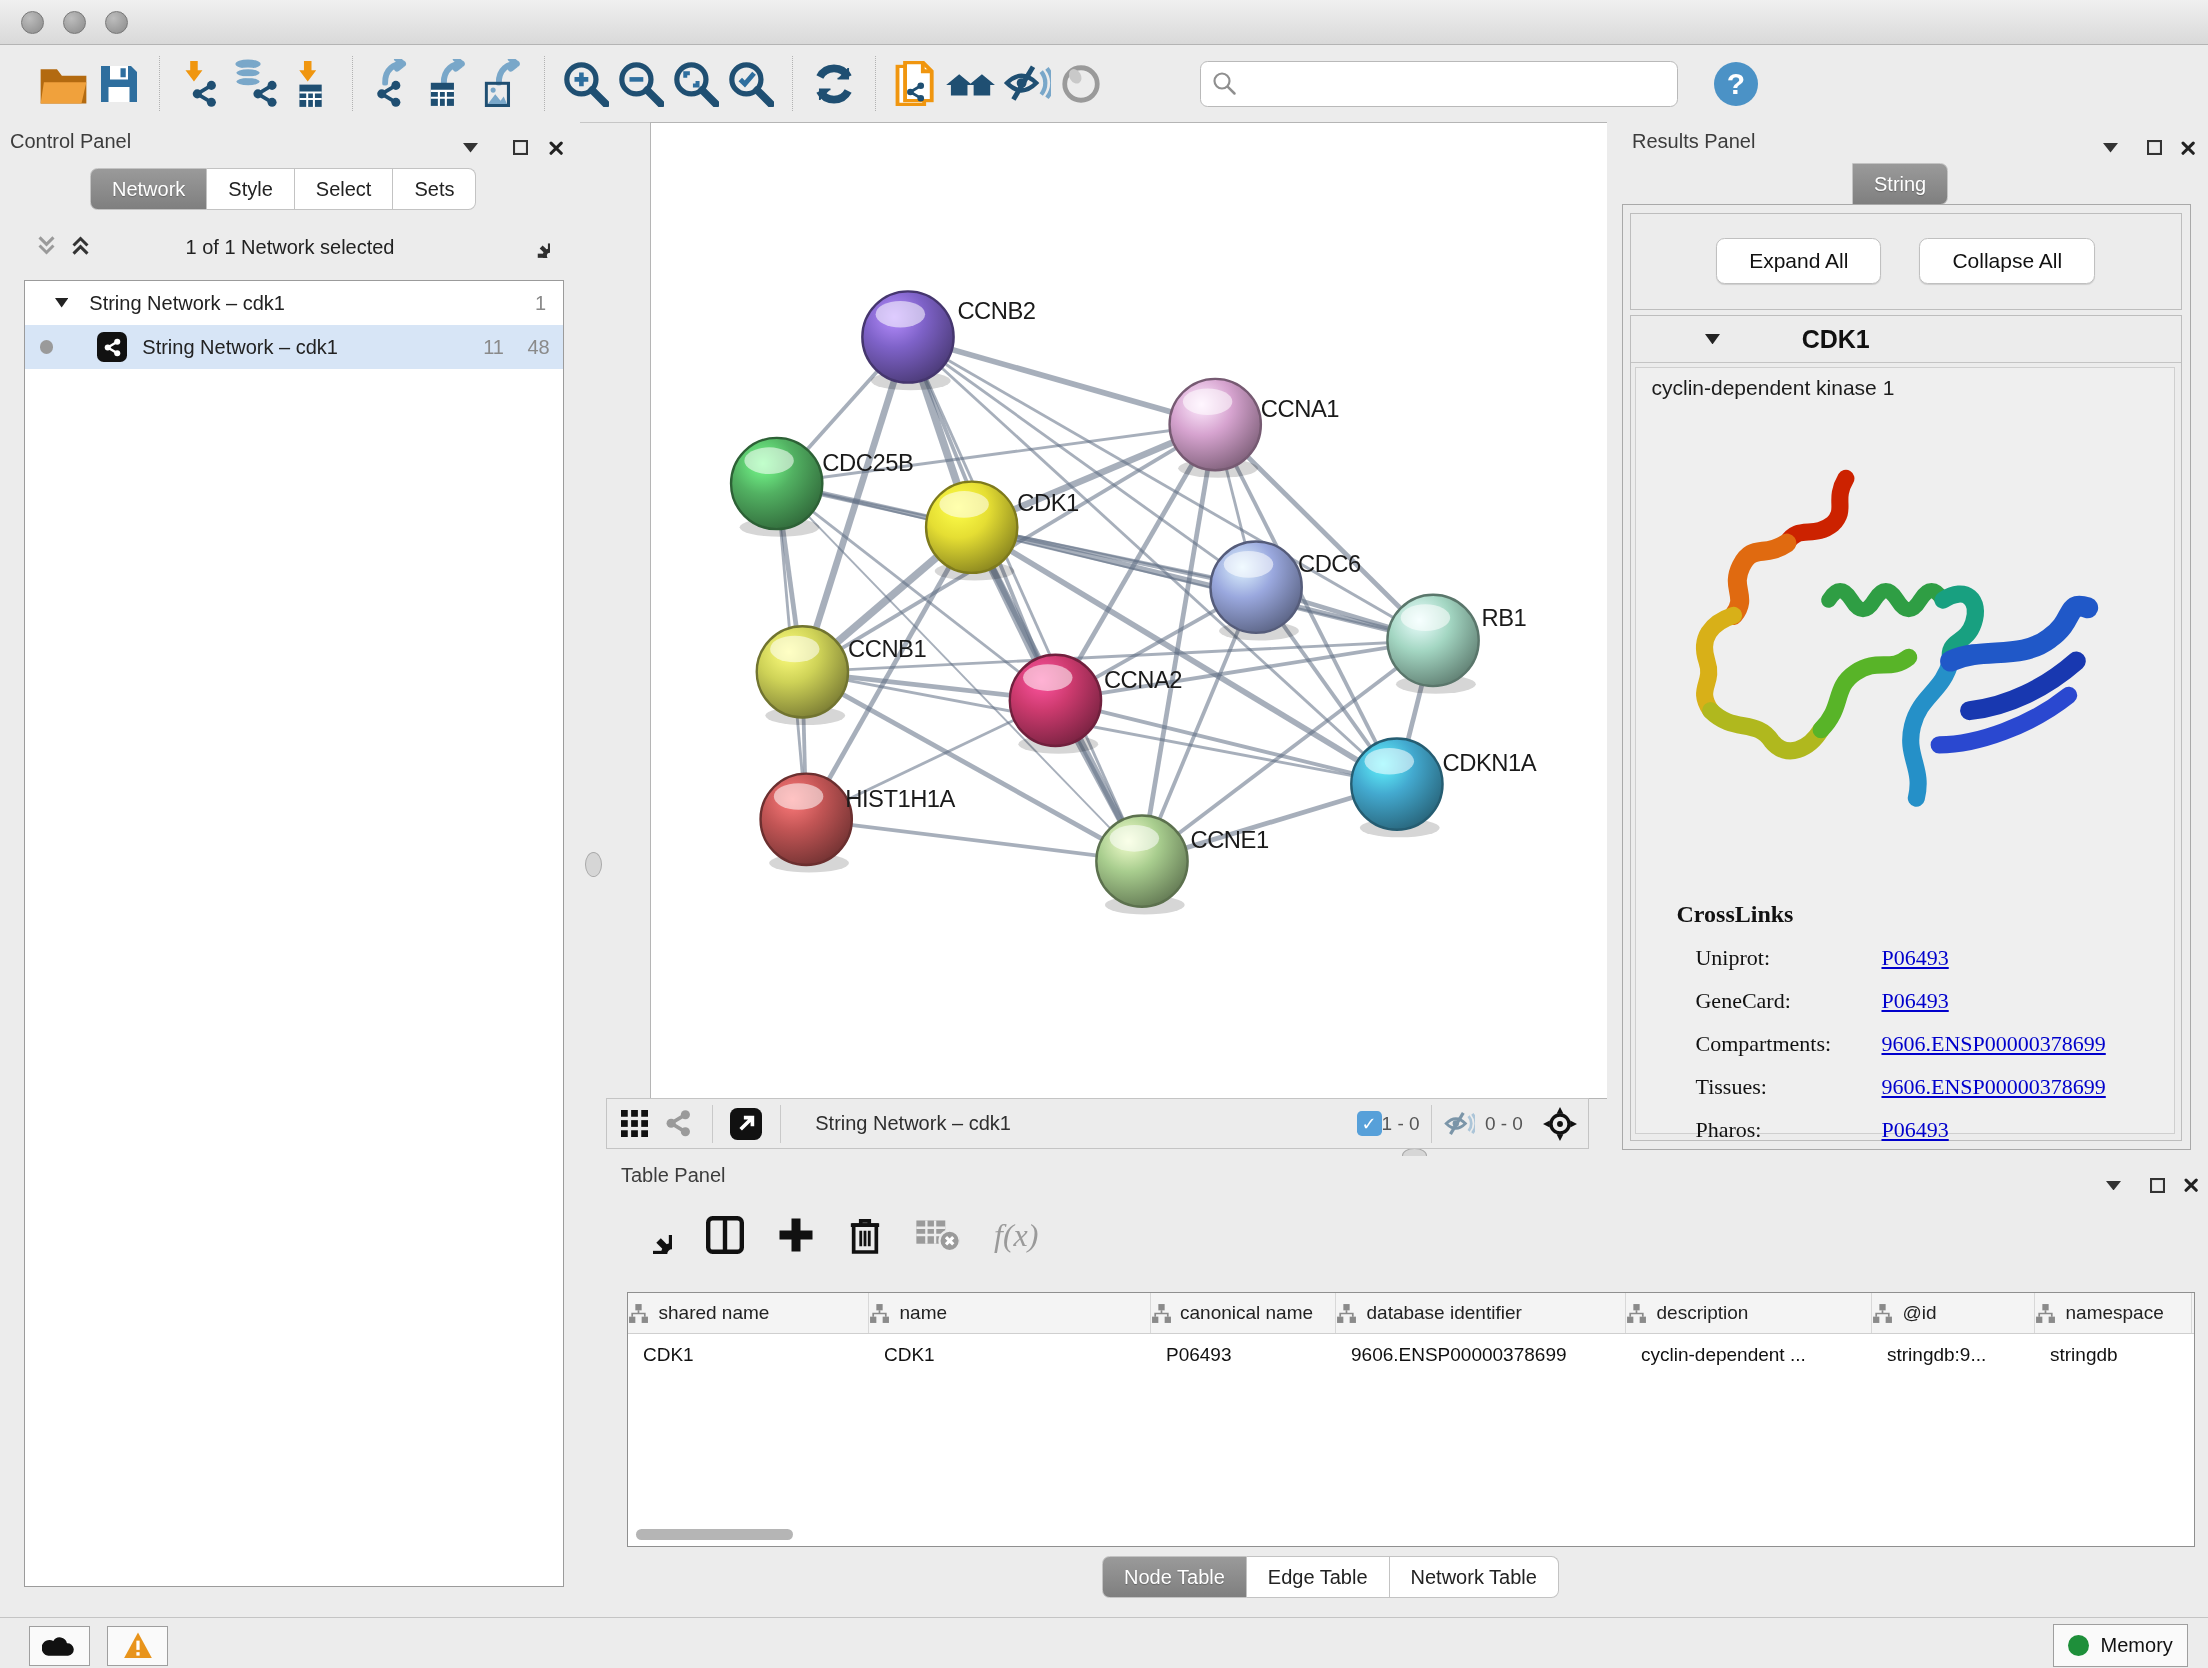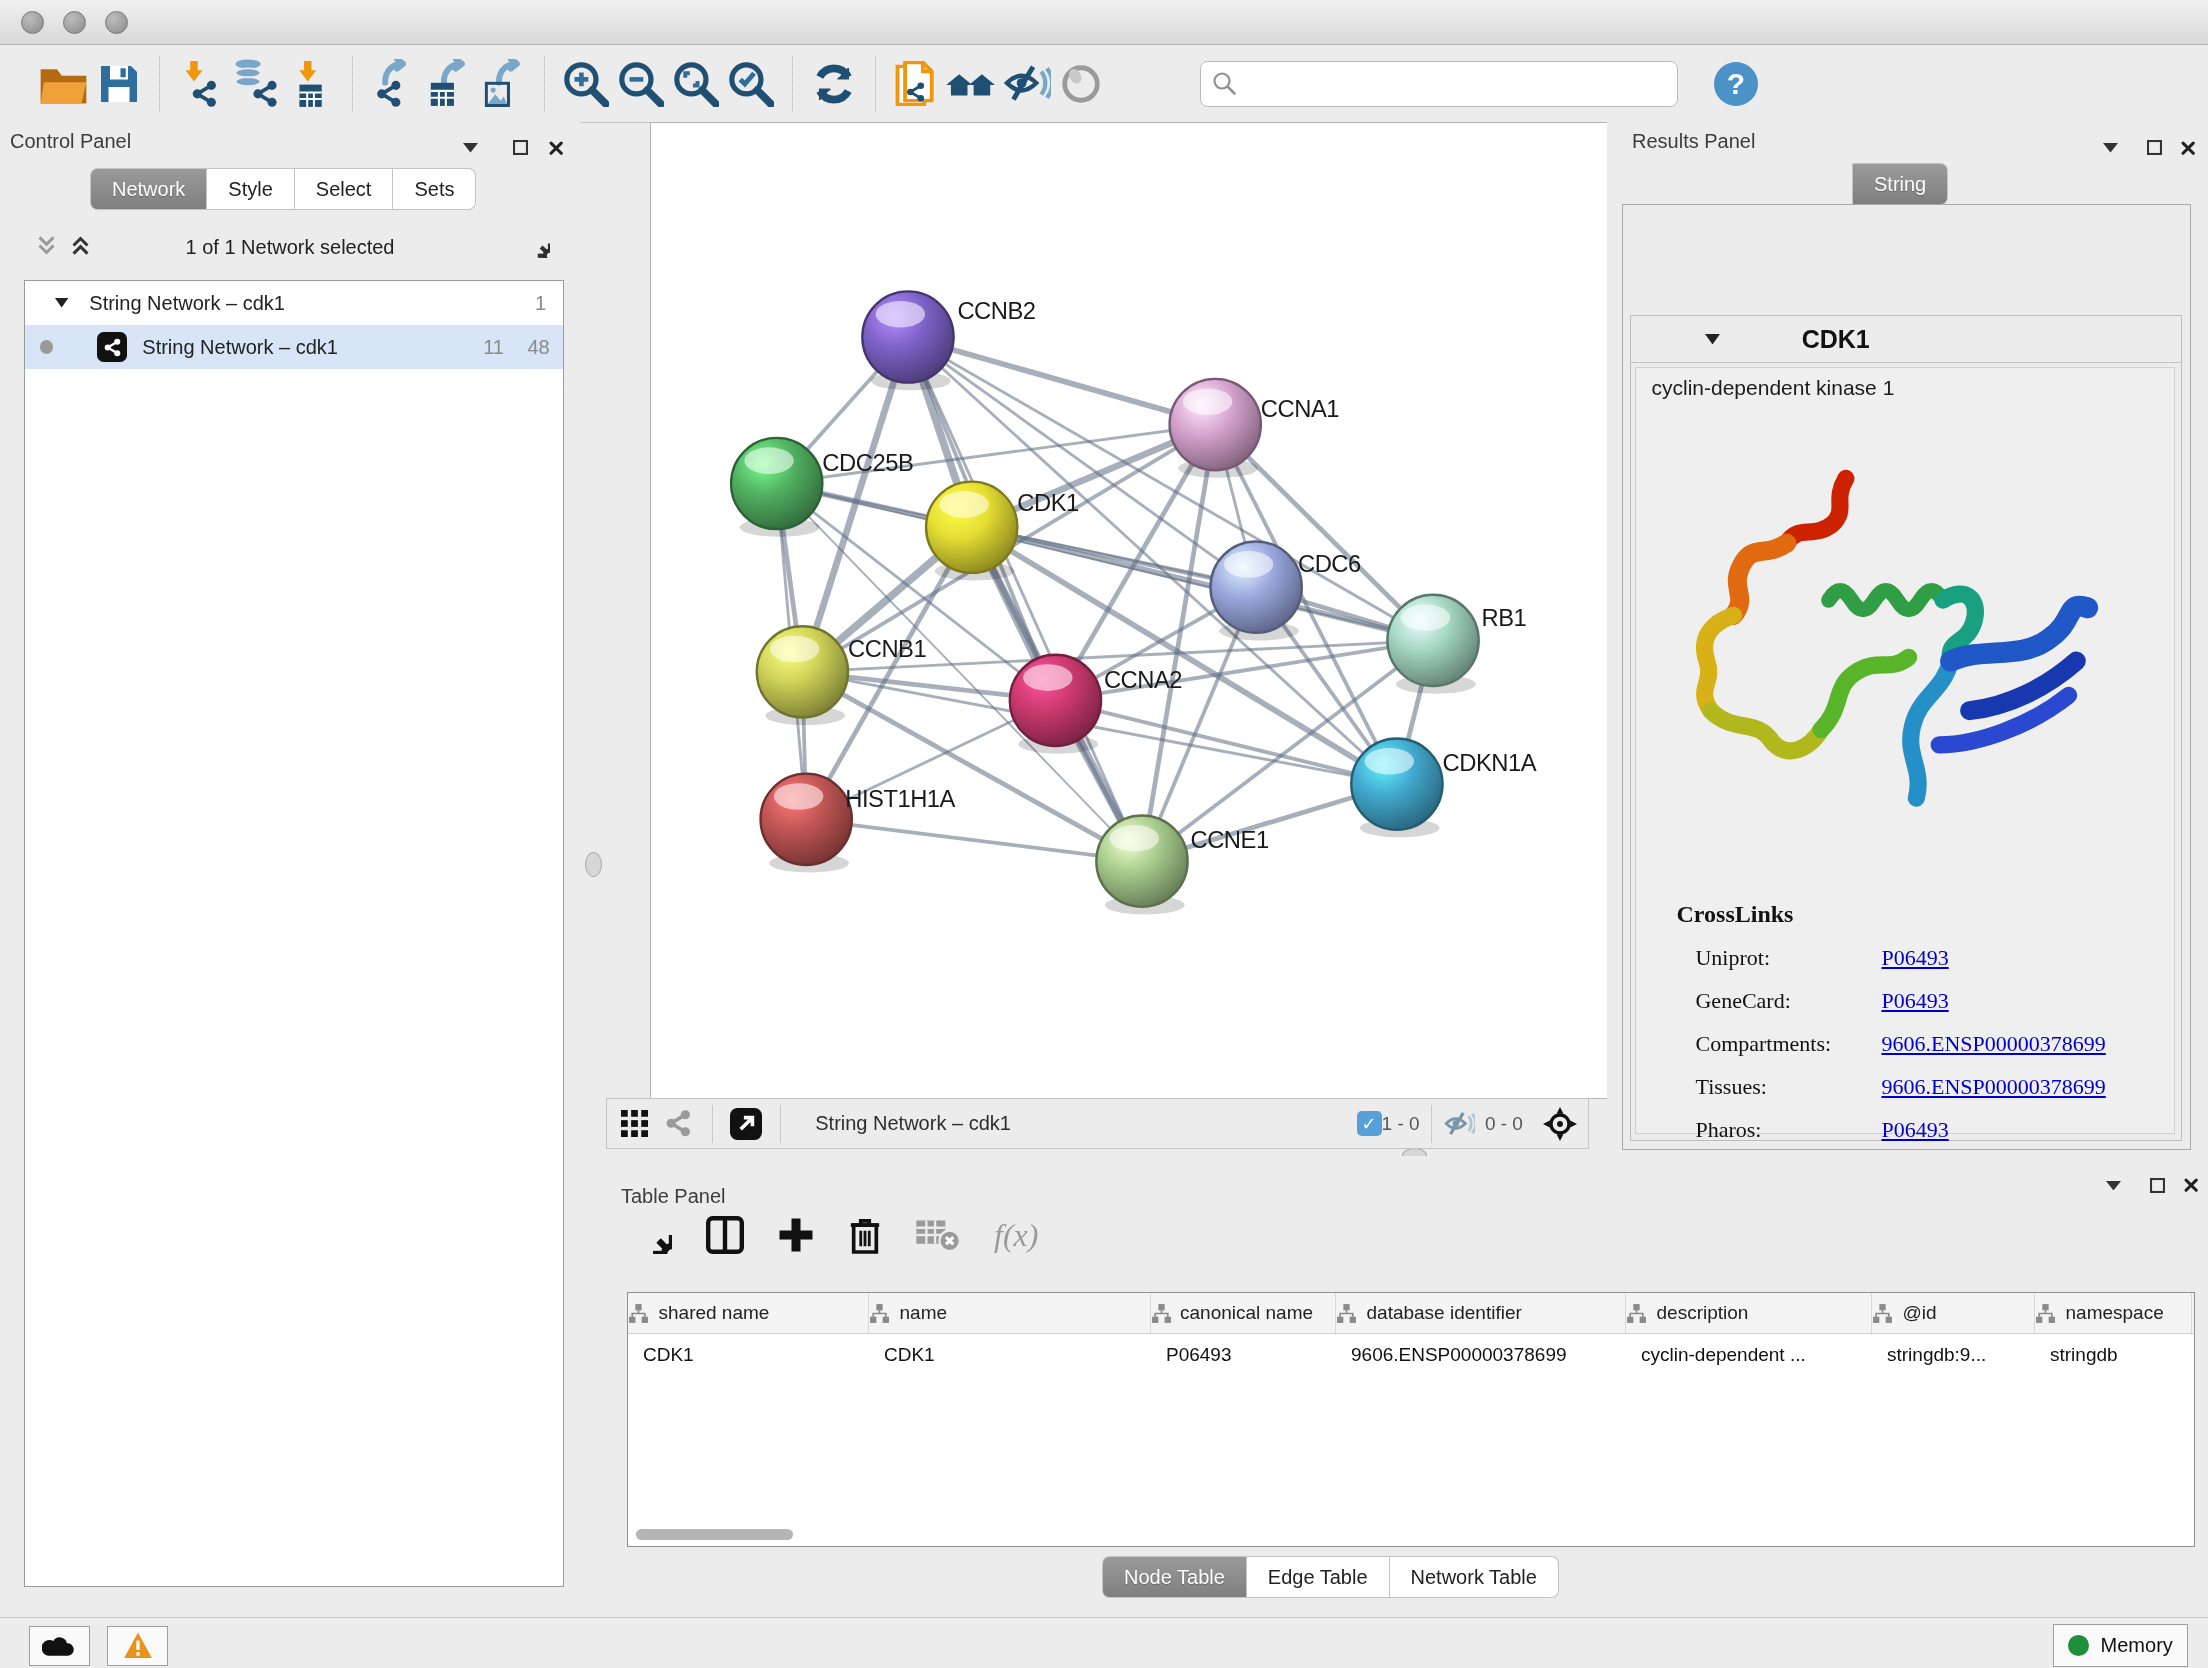--- a/index.html
+++ b/index.html
@@ -747,20 +747,24 @@
       </span>
     <span class="pctl" style="left:569px;color:#222">
         <svg width="14.3" height="14.3" viewBox="0 0 15 15">
           <use href="#sym-x" width="15" height="15"></use>
         </svg>
       </span>
     <div id="rp-tab" class="seg-tabs">
         <div class="tab active">String</div>
       </div>
     <div id="rp-outer">
+      <div id="rp-box1">
+        <div class="rp-btn">Expand All</div>
+        <div class="rp-btn">Collapse All</div>
+      </div>
       <div id="rp-box2">
         <div id="rp-entry-head">
           <svg width="15" height="10.5" style="margin-left:74px" viewBox="0 0 16 11">
               <path d="M0 0 H16 L8 11 Z" fill="#222"></path>
             </svg>
           <span id="rp-entry-name">CDK1</span>
         </div>
         <div id="rp-inner">
           <div id="rp-desc">cyclin-dependent kinase 1</div>
           <svg id="protein-img" width="476" height="457" viewBox="0 0 250 240">
@@ -802,21 +806,21 @@
                   <span class="cl-value">P06493</span>
                 </div>
               </div>
           </div>
         </div>
       </div>
     </div>
   </div>
 
   <div id="table-panel">
-    <div style="position:absolute;left:40px;top:29px" class="panel-title">Table Panel</div>
+    <div style="position:absolute;left:40px;top:8px" class="panel-title">Table Panel</div>
     <span class="pctl" style="left:1520px;top:17px">
         <svg width="15" height="9.5" viewBox="0 0 16 10">
           <path d="M0 0 H16 L8 10 Z" fill="#333"></path>
         </svg>
       </span>
     <span class="pctl" style="left:1564px;top:17px">
         <svg width="15" height="15" viewBox="0 0 16 16">
           <rect x="1" y="1" width="14" height="14" fill="none" stroke="#333" stroke-width="2.4"></rect>
         </svg>
       </span>

